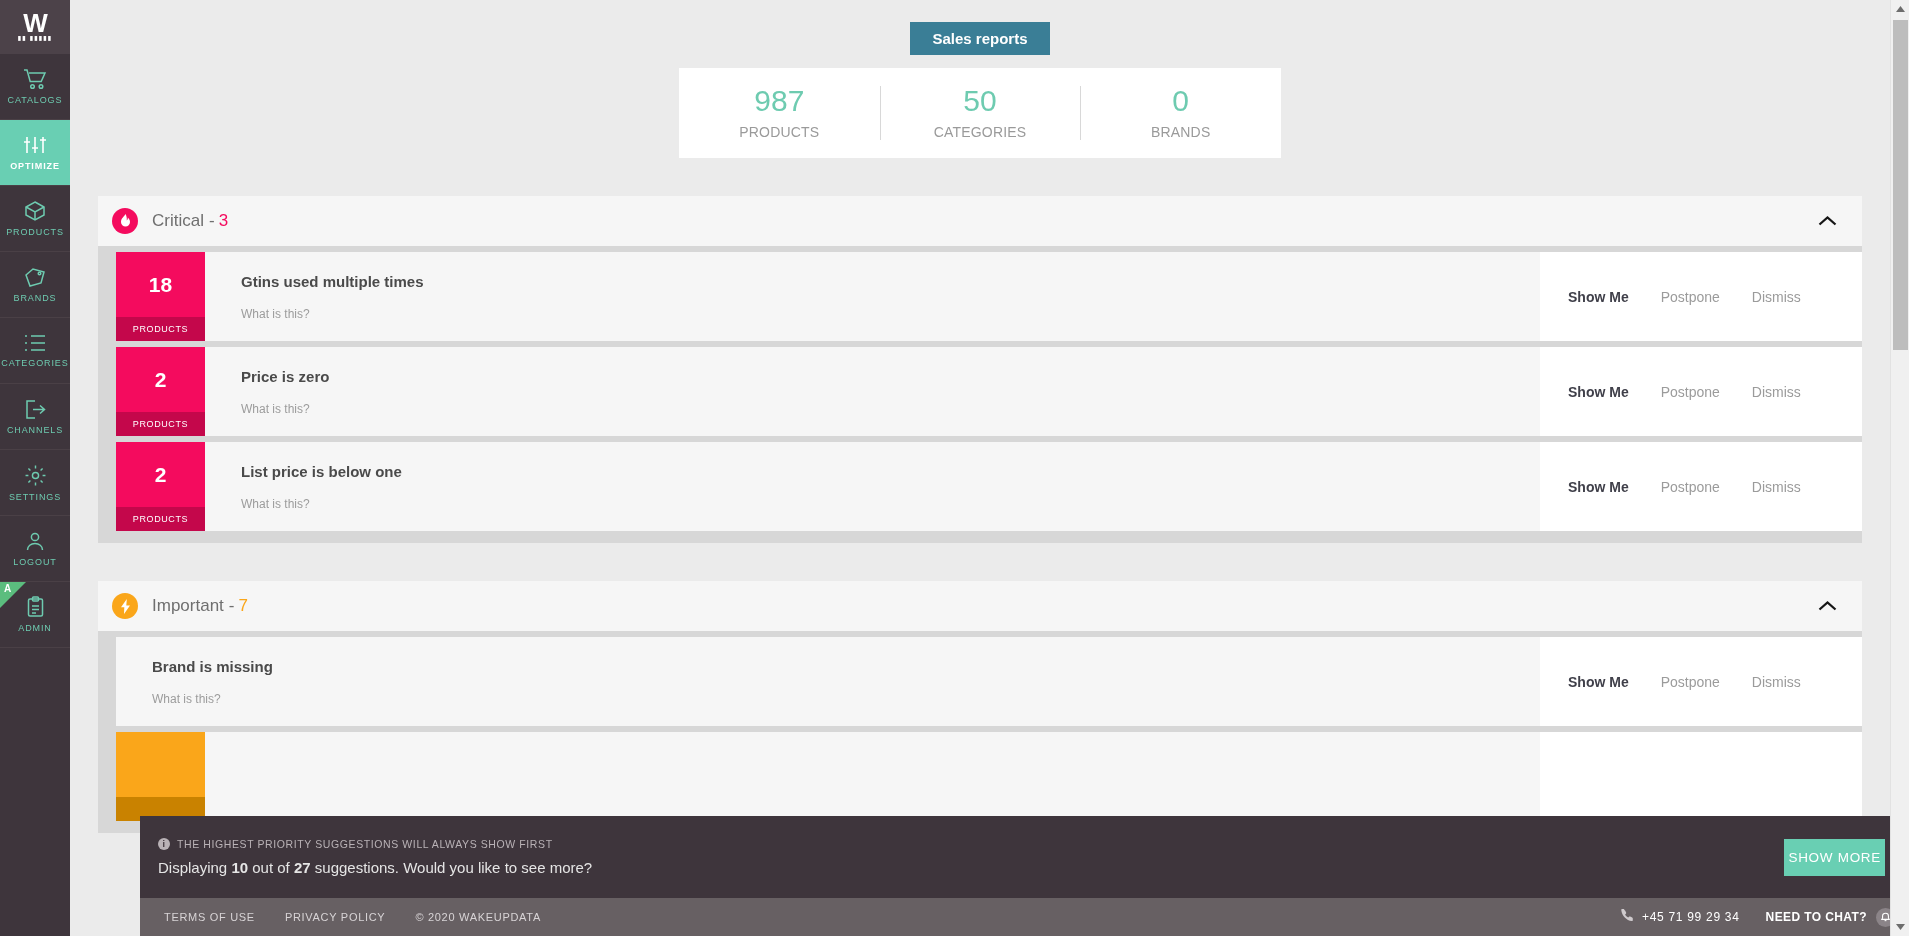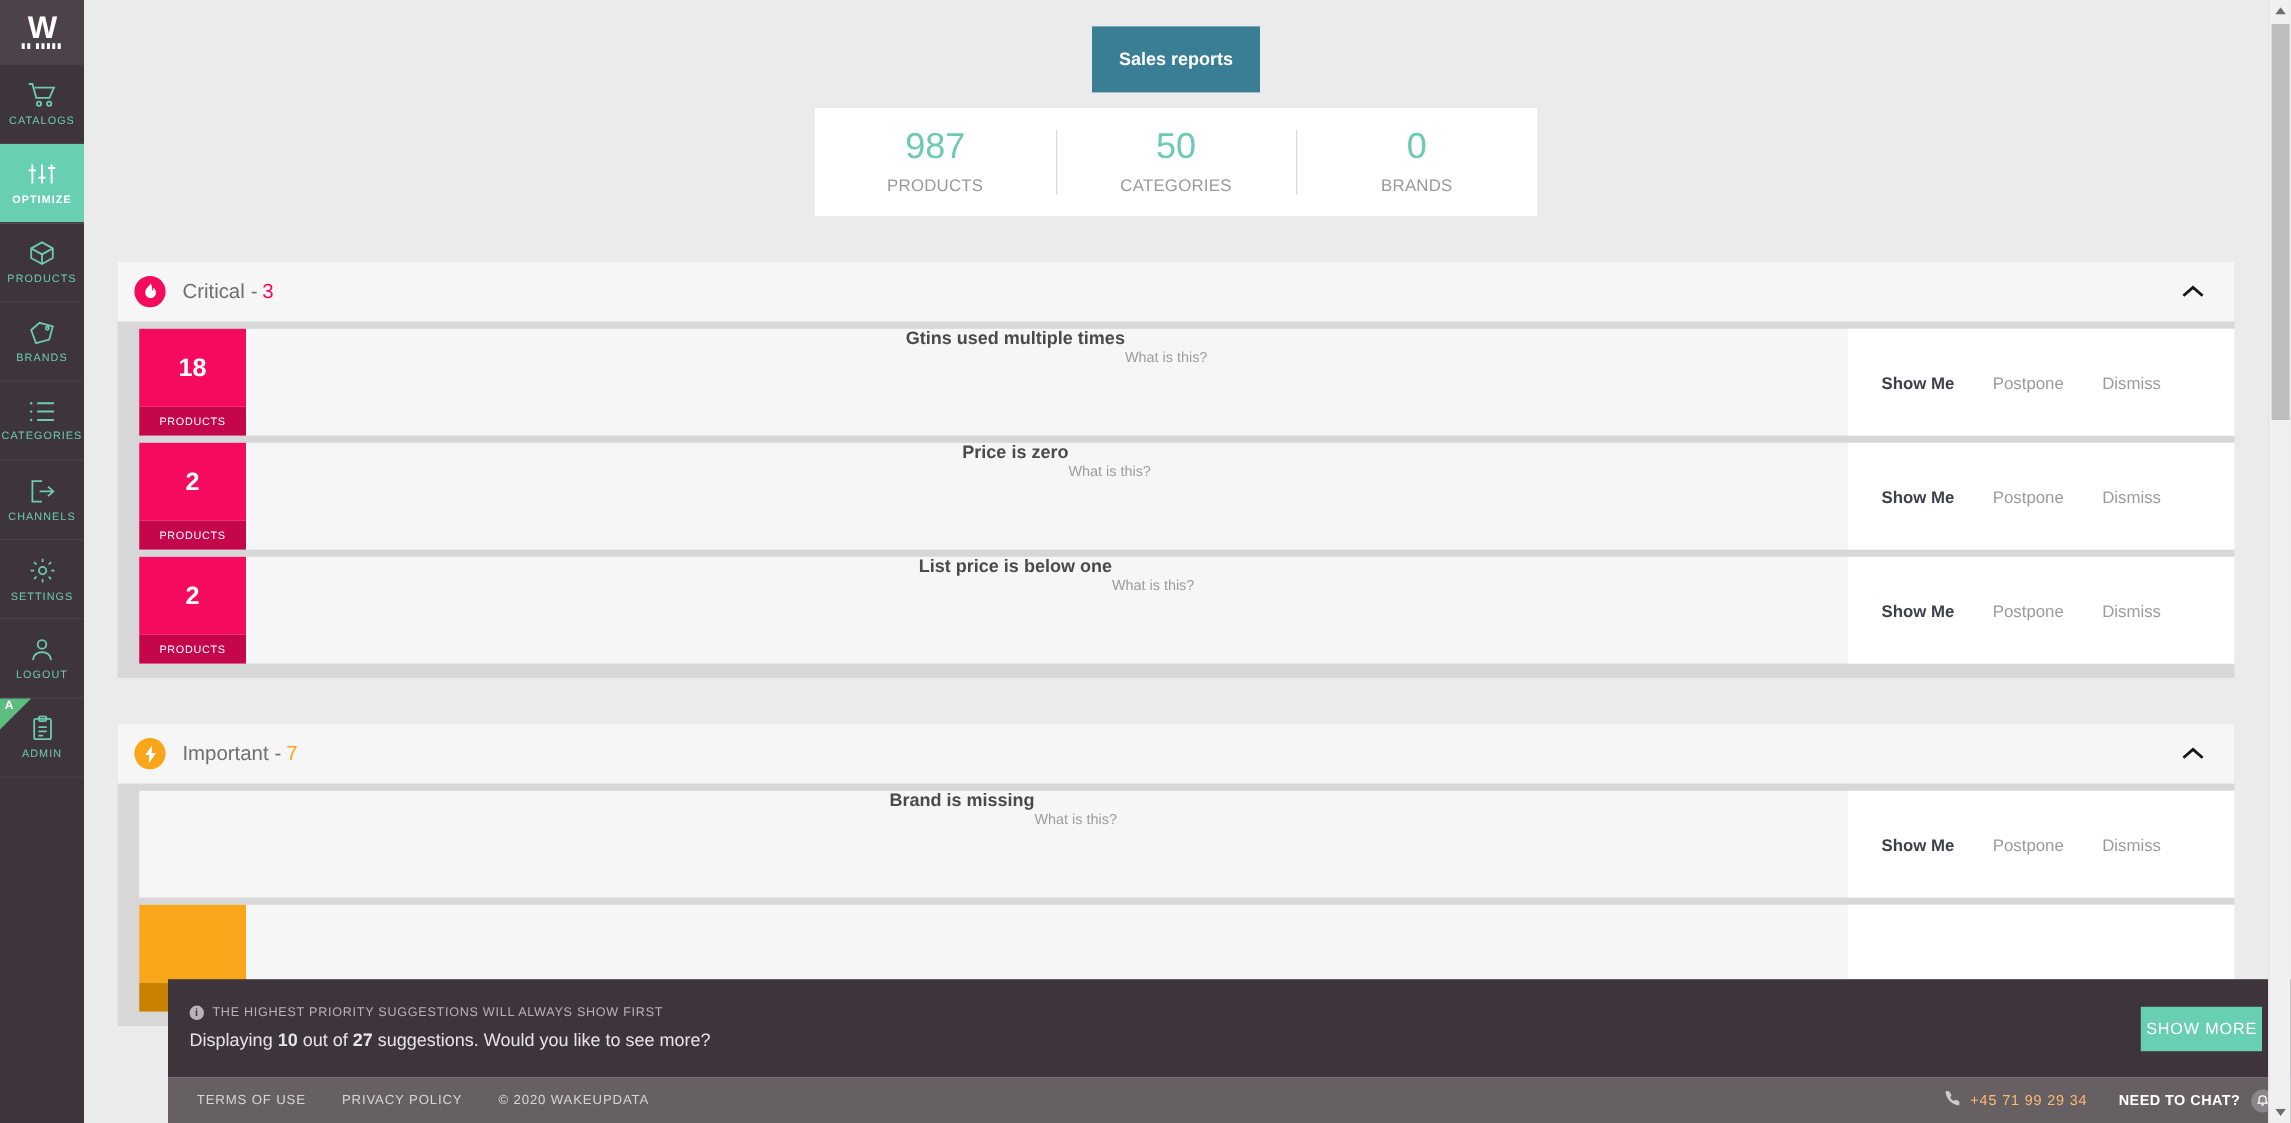--- a/index.html
+++ b/index.html
@@ -68,21 +68,21 @@
     position: absolute; top: 0; left: 0; right: 19px; bottom: 0;
     overflow: hidden;
   }
 
   
   .top-area { padding-top: 22px; }
   .sales-btn-row { display: flex; justify-content: center; }
   .sales-btn {
     background: #3a7e96; color: #fff;
     font-size: 15px; font-weight: bold;
-    padding: 19px 22px; border: none; cursor: pointer;
+    padding: 8px 22px; border: none; cursor: pointer;
     font-family: "Liberation Sans", sans-serif;
   }
   .stats-card {
     margin: 13px auto 0; width: 602px; height: 90px;
     background: #fff;
     display: flex;
   }
   .stat {
     flex: 1 1 0; display: flex; flex-direction: column;
     align-items: center; justify-content: center;
@@ -137,22 +137,22 @@
   .badge-unit {
     height: 24px; display: flex; align-items: center; justify-content: center;
     font-size: 9px; letter-spacing: .6px;
   }
   .badge-critical .badge-num { background: #f40b5e; }
   .badge-critical .badge-unit { background: #c4074b; }
   .badge-orange .badge-num { background: #faa61a; }
   .badge-orange .badge-unit { background: #c98200; }
 
   .sugg-text {
-    flex: 1 1 auto; display: flex; flex-direction: row;
-    justify-content: center; padding-left: 16px;
+    flex: 1 1 auto; display: flex; flex-direction: column;
+    justify-content: center; padding-left: 36px;
   }
   .sugg-title { font-size: 15px; font-weight: bold; color: #4a4a4a; }
   .sugg-sub { font-size: 12px; color: #9c9c9c; margin-top: 17px; }
 
   .sugg-actions {
     flex: 0 0 322px; background: #ffffff;
     display: flex; align-items: center; gap: 32px;
     padding-left: 28px;
   }
   .act { font-size: 14px; cursor: pointer; }
@@ -194,21 +194,21 @@
   .footer {
     position: absolute; left: 70px; right: 0; bottom: 0;
     height: 38px; background: #676063;
     display: flex; align-items: center;
     padding: 0 14px 0 24px; z-index: 20;
     color: #d8d4d6; font-size: 11px; letter-spacing: .7px;
   }
   .footer-links { display: flex; gap: 30px; align-items: center; }
   .footer-link { cursor: pointer; }
   .footer-right { margin-left: auto; display: flex; align-items: center; gap: 26px; }
-  .phone { display: flex; align-items: center; gap: 8px; font-size: 12px; color: #fdba74; }
+  .phone { display: flex; align-items: center; gap: 8px; font-size: 12px; color: #ffffff; }
   .chat { display: flex; align-items: center; gap: 9px; cursor: pointer; }
   .chat-label { font-weight: bold; font-size: 12px; color: #fff; letter-spacing: .4px; }
   .chat-bubble {
     width: 19px; height: 19px; border-radius: 50%;
     background: #8b8488; display: flex; align-items: center; justify-content: center;
   }
 
   
   .scrollbar {
     position: absolute; right: 0; top: 0; width: 19px; bottom: 0;

